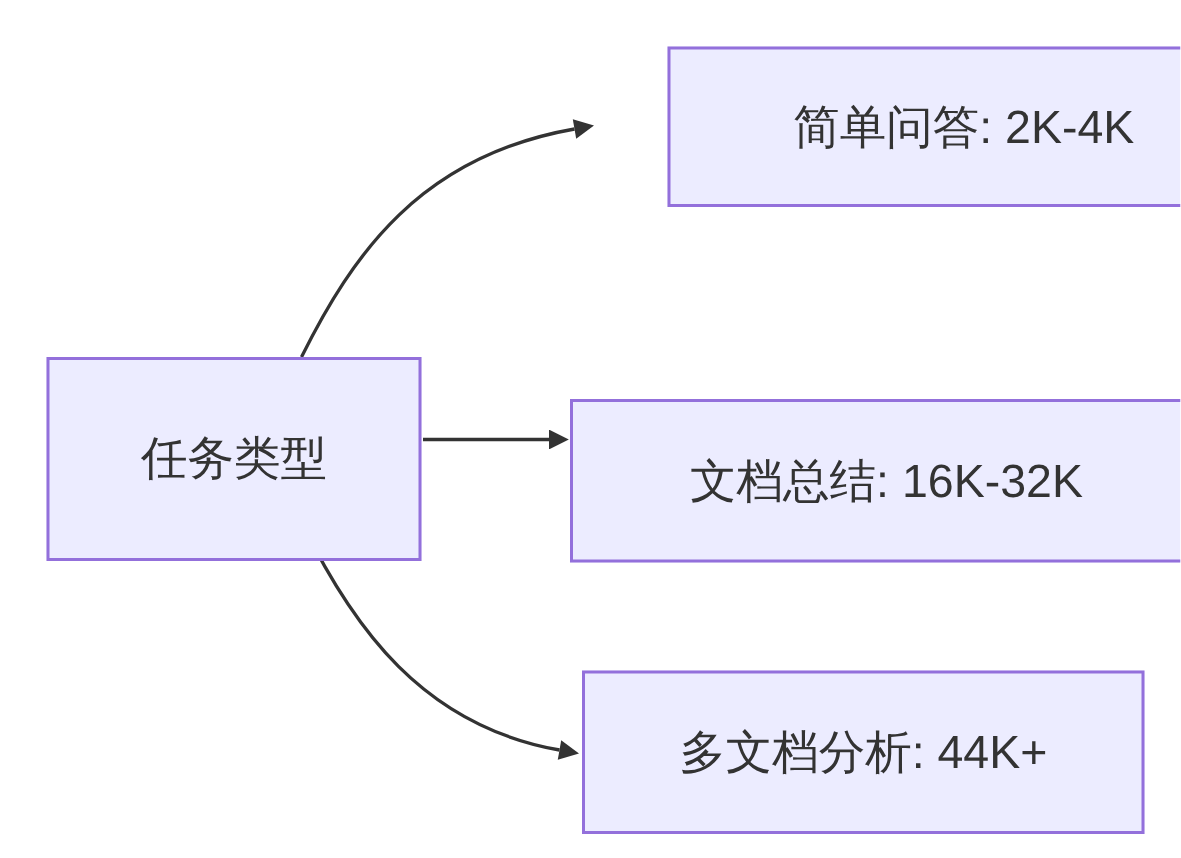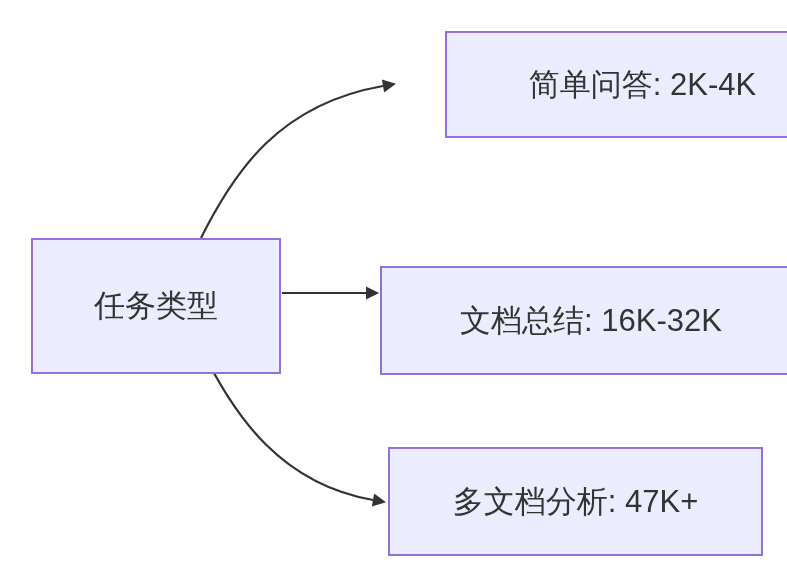--- a/index.html
+++ b/index.html
@@ -71,16 +71,16 @@
 
   <div class="node node-top">
     <span>简单问答: 2K-4K</span>
   </div>
 
   <div class="node node-middle">
     <span>文档总结: 16K-32K</span>
   </div>
 
   <div class="node node-bottom">
-    <span>多文档分析: 47K+</span>
+    <span>多文档分析: 44K+</span>
   </div>
 
 </div>
 
 </body></html>

